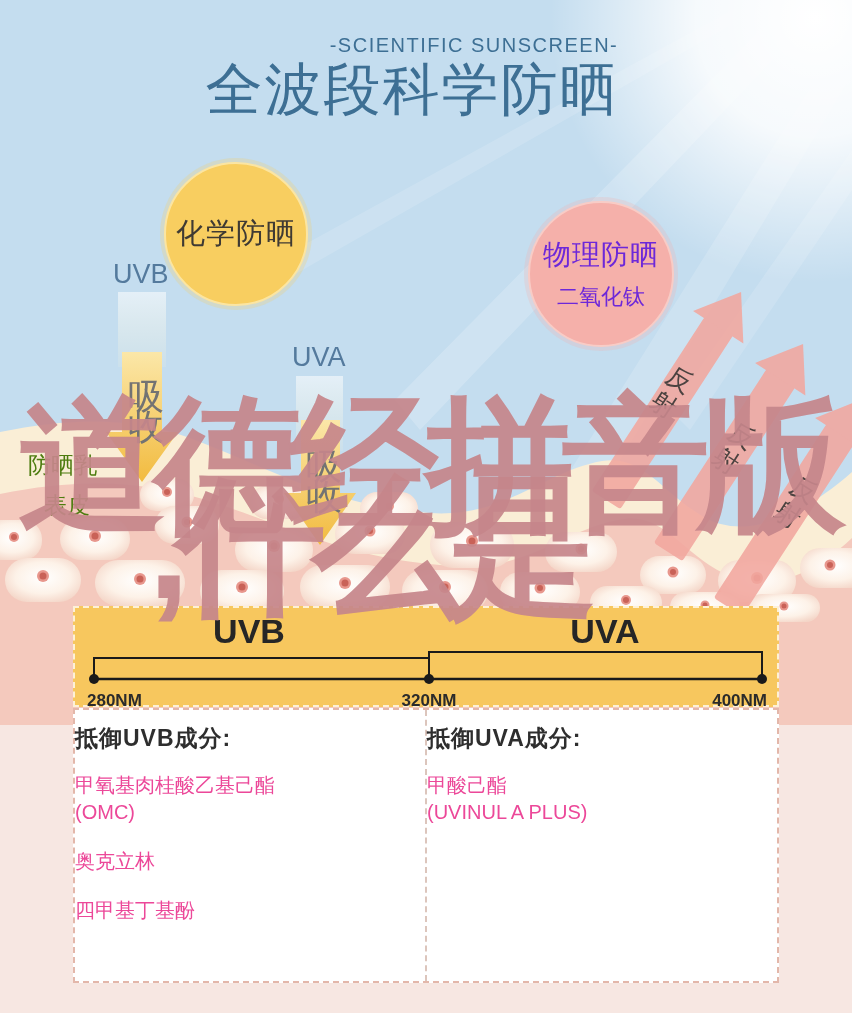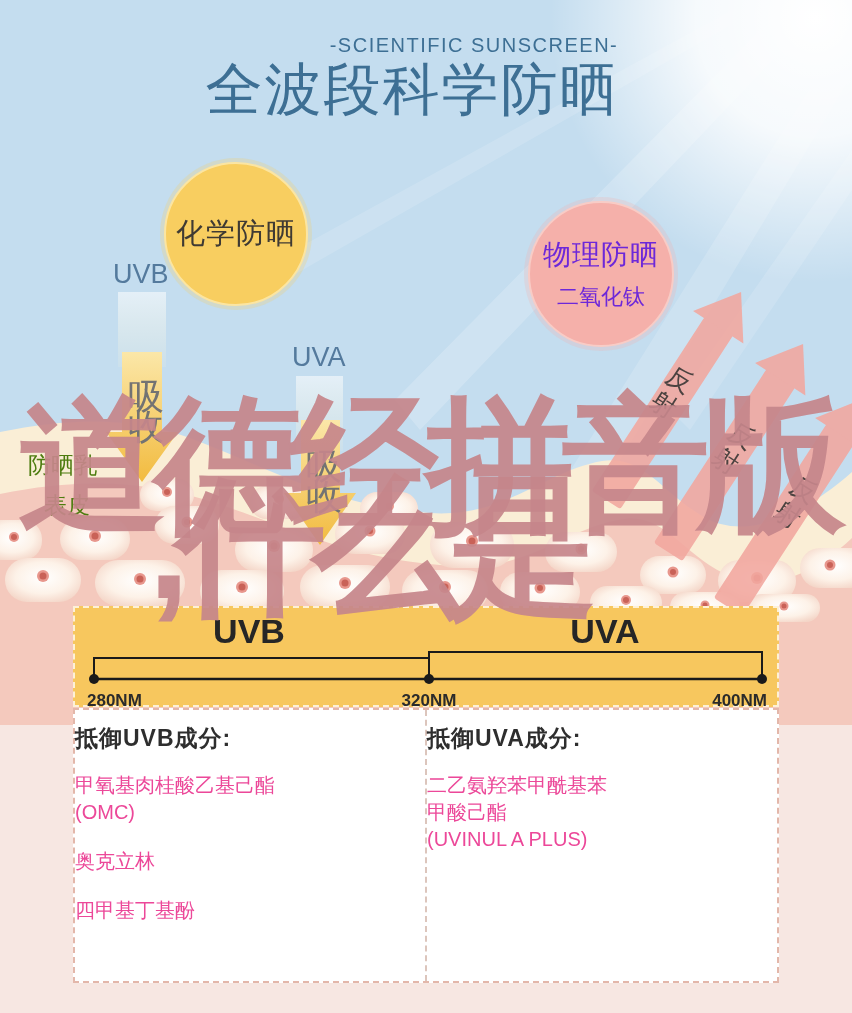--- a/index.html
+++ b/index.html
@@ -318,21 +318,20 @@
           </div>
           <div class="ing-group">
             <div class="ing-line">四甲基丁基酚</div>
           </div>
         </div>
     </div>
     <div class="col col-uva">
       <div class="ing-header">抵御UVA成分:</div>
       <div>
           <div class="ing-group">
-            <div class="ing-line">二乙氨羟苯甲酰基苯</div>
             <div class="ing-line">甲酸己酯</div>
             <div class="ing-line">(UVINUL A PLUS)</div>
           </div>
         </div>
     </div>
   </div>
 
   <div class="abs wm wm-1">道德经拼音版</div>
   <div class="abs wm wm-2">,什么是</div>
 

